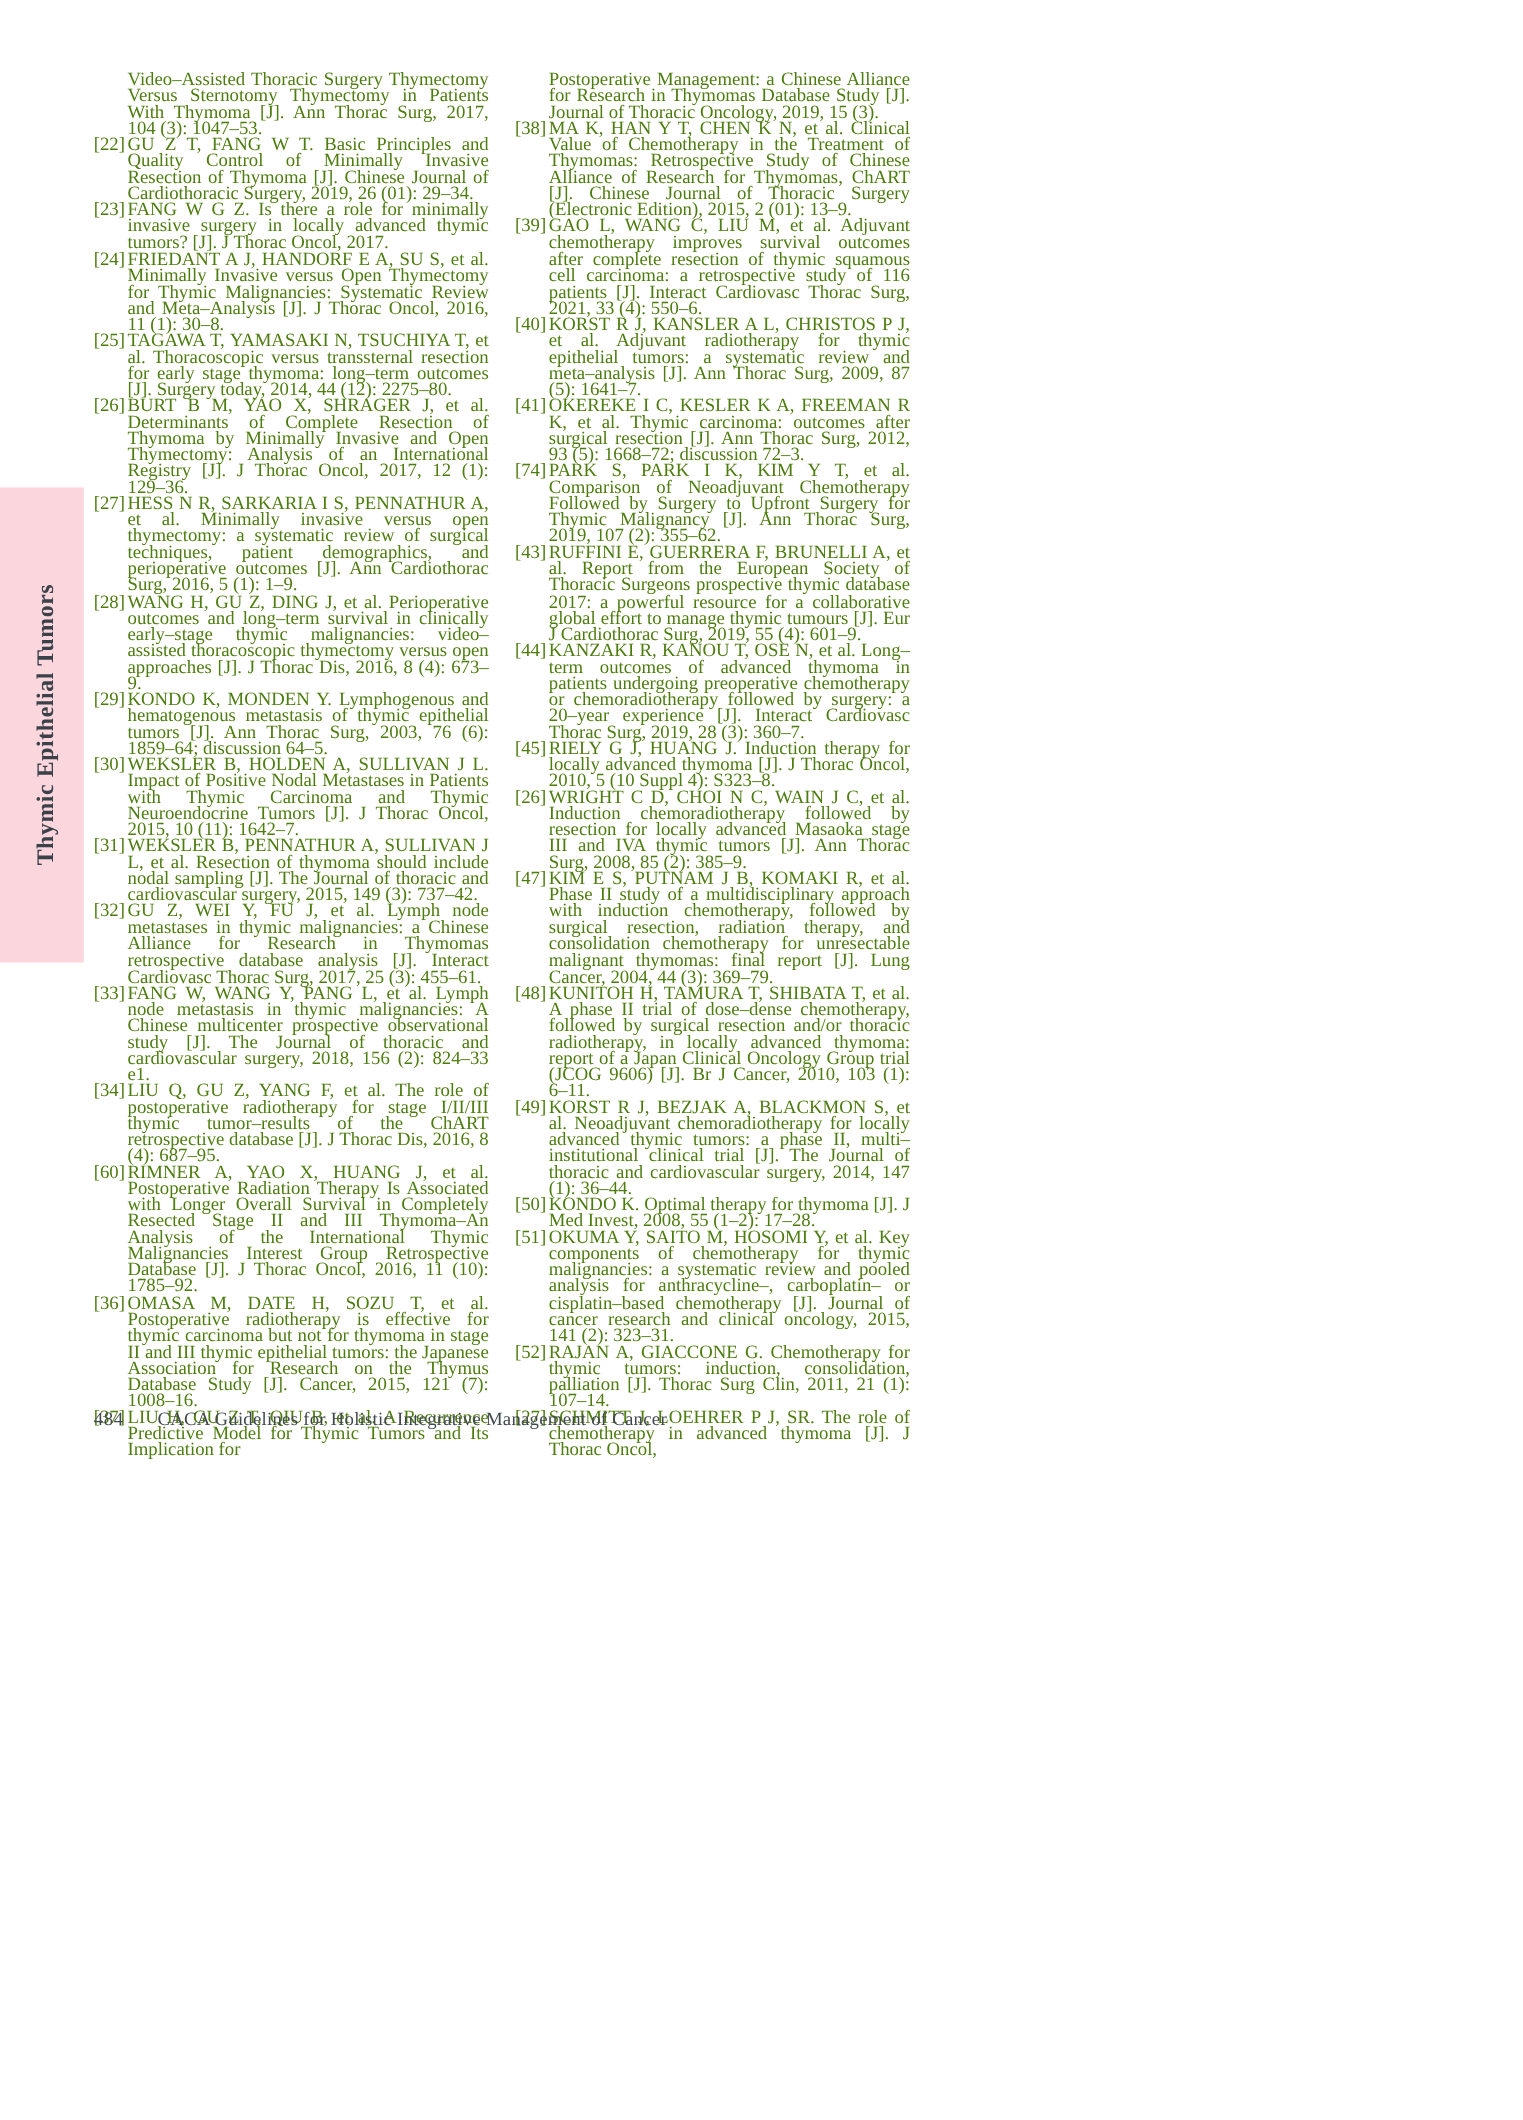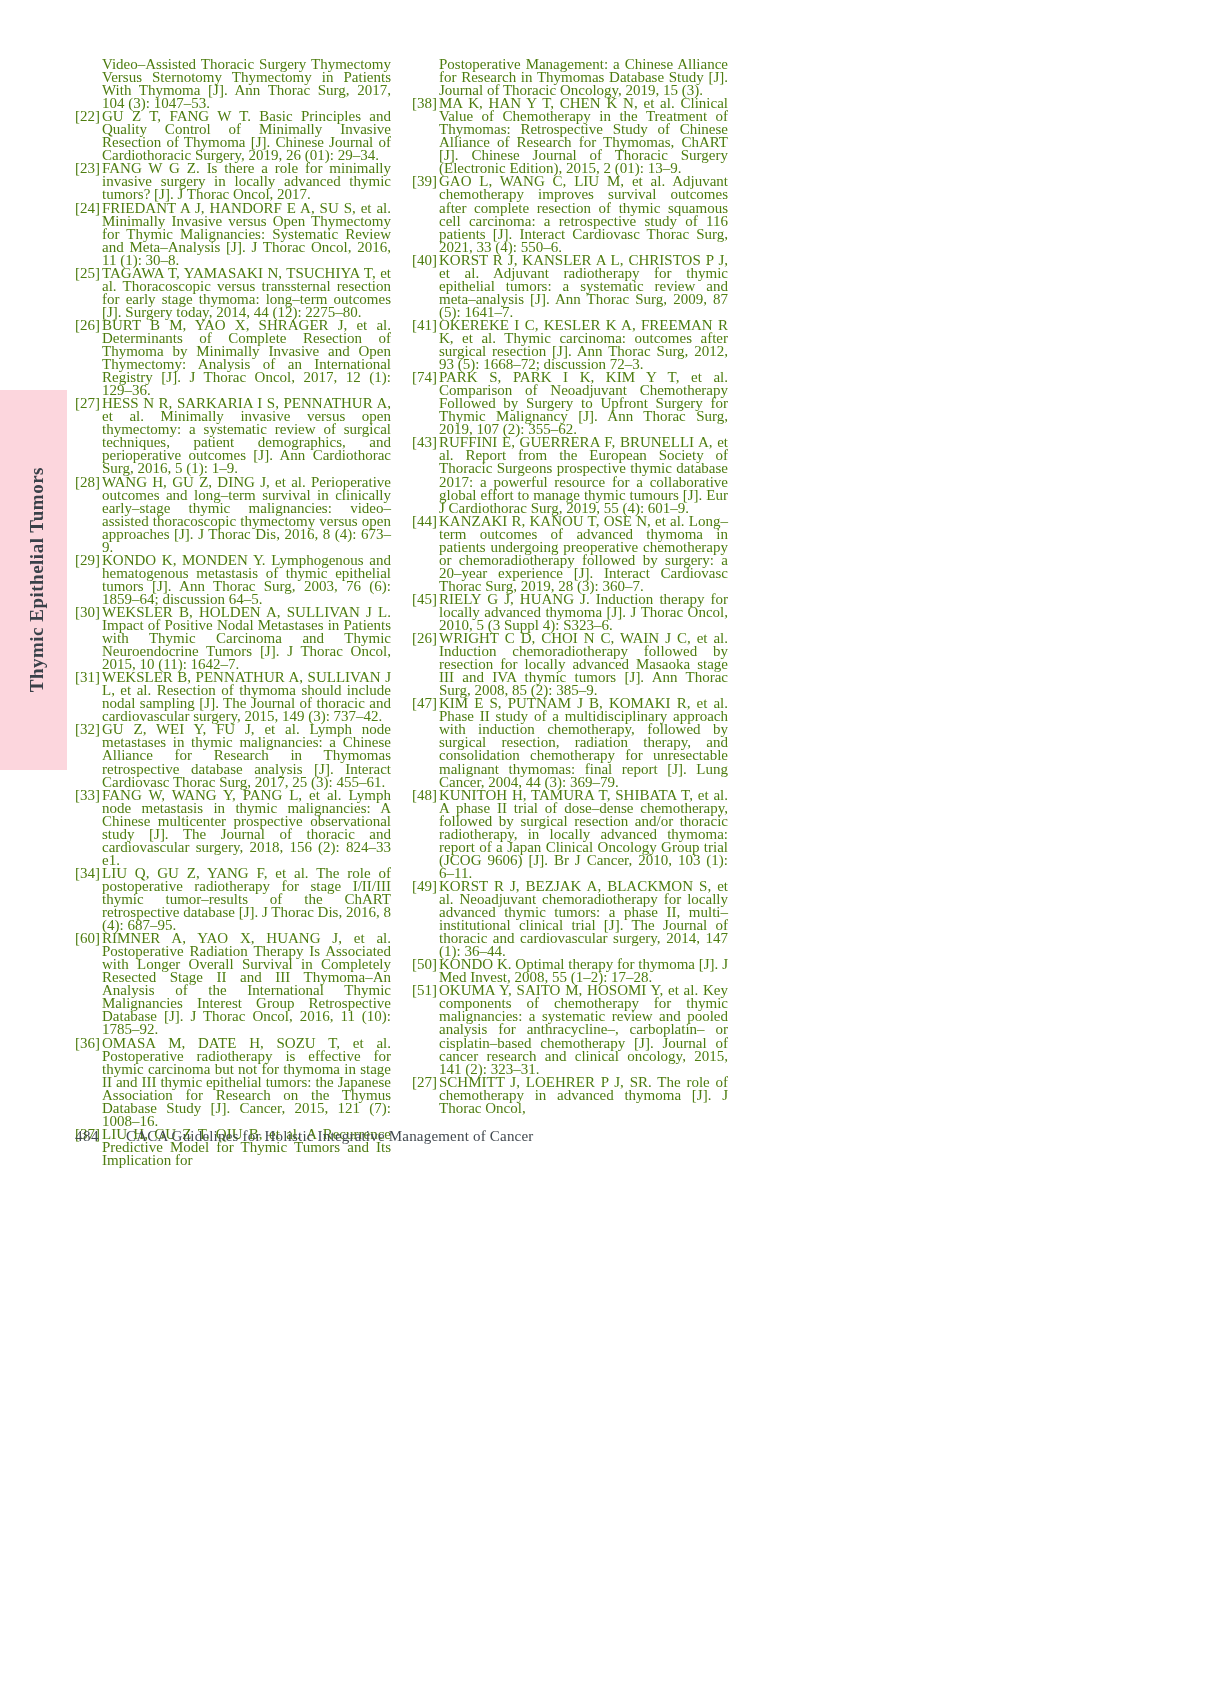--- a/index.html
+++ b/index.html
@@ -204,21 +204,21 @@
     <span class="ref-text">RUFFINI E, GUERRERA F, BRUNELLI A, et al. Report from the European Society of Thoracic Surgeons prospective thymic database 2017: a powerful resource for a collaborative global effort to manage thymic tumours [J]. Eur J Cardiothorac Surg, 2019, 55 (4): 601–9.</span>
   </div>
 
   <div class="ref">
     <span class="ref-label">[44]</span>
     <span class="ref-text">KANZAKI R, KANOU T, OSE N, et al. Long–term outcomes of advanced thymoma in patients undergoing preoperative chemotherapy or chemoradiotherapy followed by surgery: a 20–year experience [J]. Interact Cardiovasc Thorac Surg, 2019, 28 (3): 360–7.</span>
   </div>
 
   <div class="ref">
     <span class="ref-label">[45]</span>
-    <span class="ref-text">RIELY G J, HUANG J. Induction therapy for locally advanced thymoma [J]. J Thorac Oncol, 2010, 5 (3 Suppl 4): S323–6.</span>
+    <span class="ref-text">RIELY G J, HUANG J. Induction therapy for locally advanced thymoma [J]. J Thorac Oncol, 2010, 5 (10 Suppl 4): S323–8.</span>
   </div>
 
   <div class="ref">
     <span class="ref-label">[26]</span>
     <span class="ref-text">WRIGHT C D, CHOI N C, WAIN J C, et al. Induction chemoradiotherapy followed by resection for locally advanced Masaoka stage III and IVA thymic tumors [J]. Ann Thorac Surg, 2008, 85 (2): 385–9.</span>
   </div>
 
   <div class="ref">
     <span class="ref-label">[47]</span>
     <span class="ref-text">KIM E S, PUTNAM J B, KOMAKI R, et al. Phase II study of a multidisciplinary approach with induction chemotherapy, followed by surgical resection, radiation therapy, and consolidation chemotherapy for unresectable malignant thymomas: final report [J]. Lung Cancer, 2004, 44 (3): 369–79.</span>
@@ -237,20 +237,24 @@
   <div class="ref">
     <span class="ref-label">[50]</span>
     <span class="ref-text">KONDO K. Optimal therapy for thymoma [J]. J Med Invest, 2008, 55 (1–2): 17–28.</span>
   </div>
 
   <div class="ref">
     <span class="ref-label">[51]</span>
     <span class="ref-text">OKUMA Y, SAITO M, HOSOMI Y, et al. Key components of chemotherapy for thymic malignancies: a systematic review and pooled analysis for anthracycline–, carboplatin– or cisplatin–based chemotherapy [J]. Journal of cancer research and clinical oncology, 2015, 141 (2): 323–31.</span>
   </div>
 
+  <div class="ref">
+    <span class="ref-label">[52]</span>
+    <span class="ref-text">RAJAN A, GIACCONE G. Chemotherapy for thymic tumors: induction, consolidation, palliation [J]. Thorac Surg Clin, 2011, 21 (1): 107–14.</span>
+  </div>
 
   <div class="ref">
     <span class="ref-label">[27]</span>
     <span class="ref-text">SCHMITT J, LOEHRER P J, SR. The role of chemotherapy in advanced thymoma [J]. J Thorac Oncol,</span>
   </div>
 </div>
   </div>
 
   <div class="footer">
     <span class="footer-page-number">484</span>

